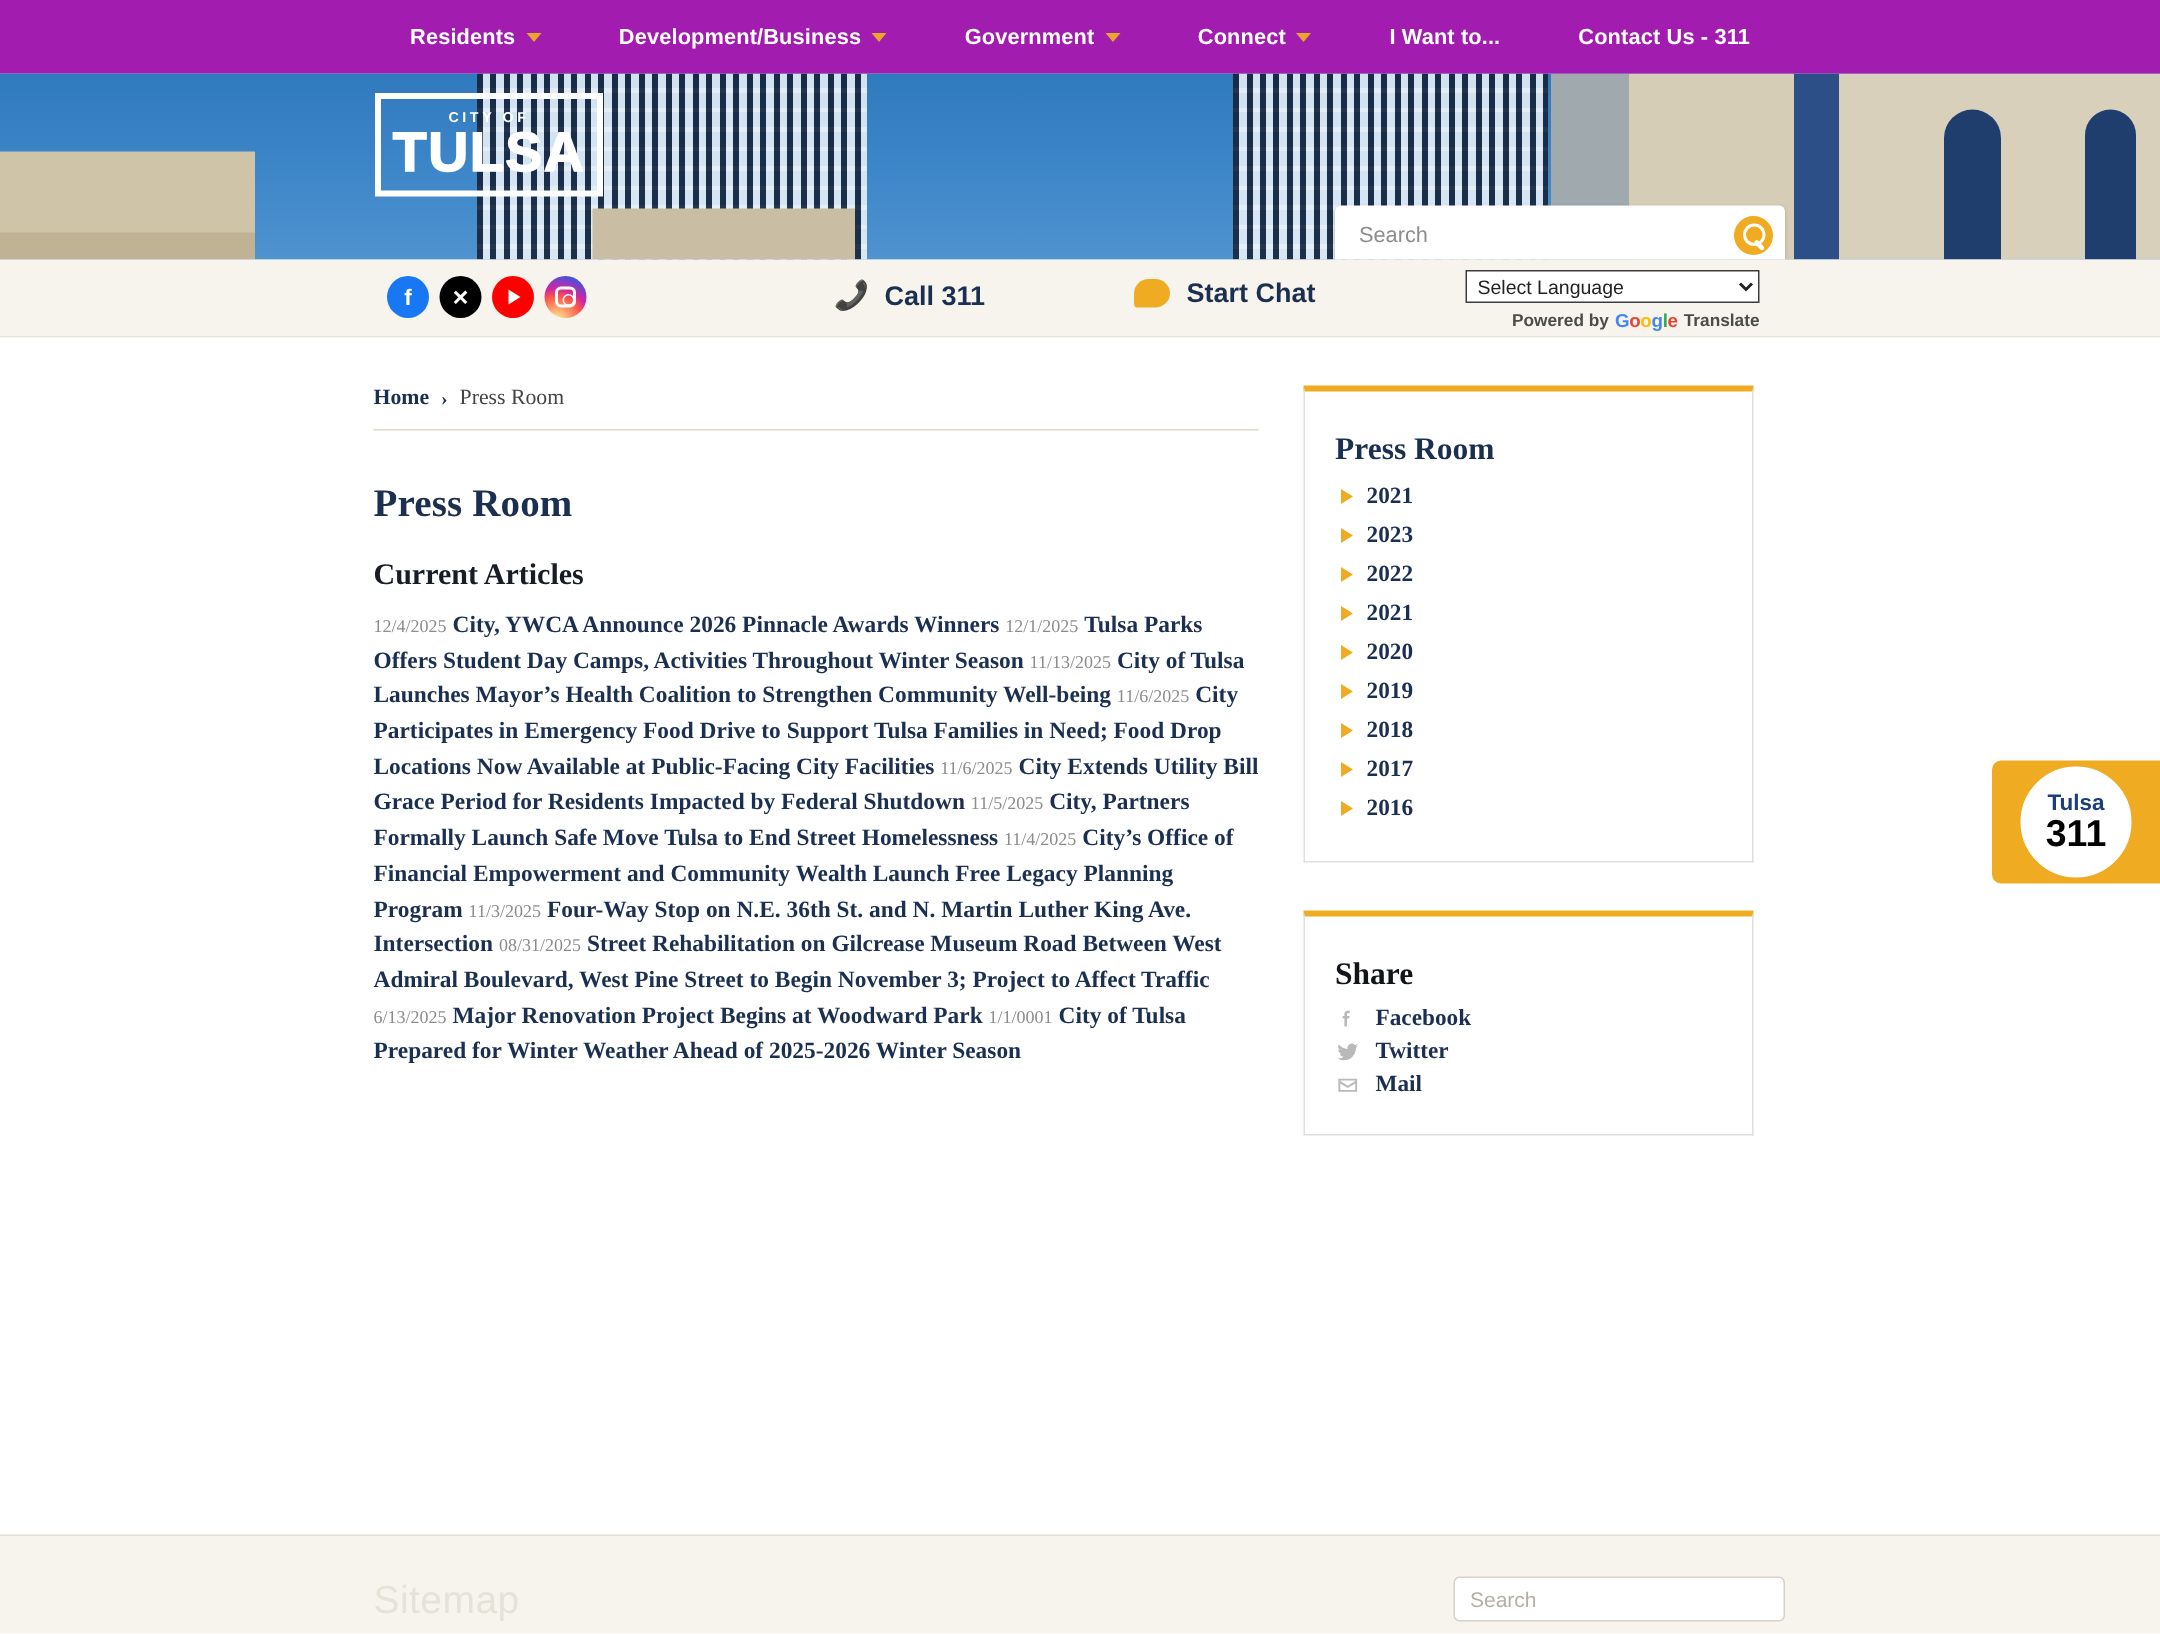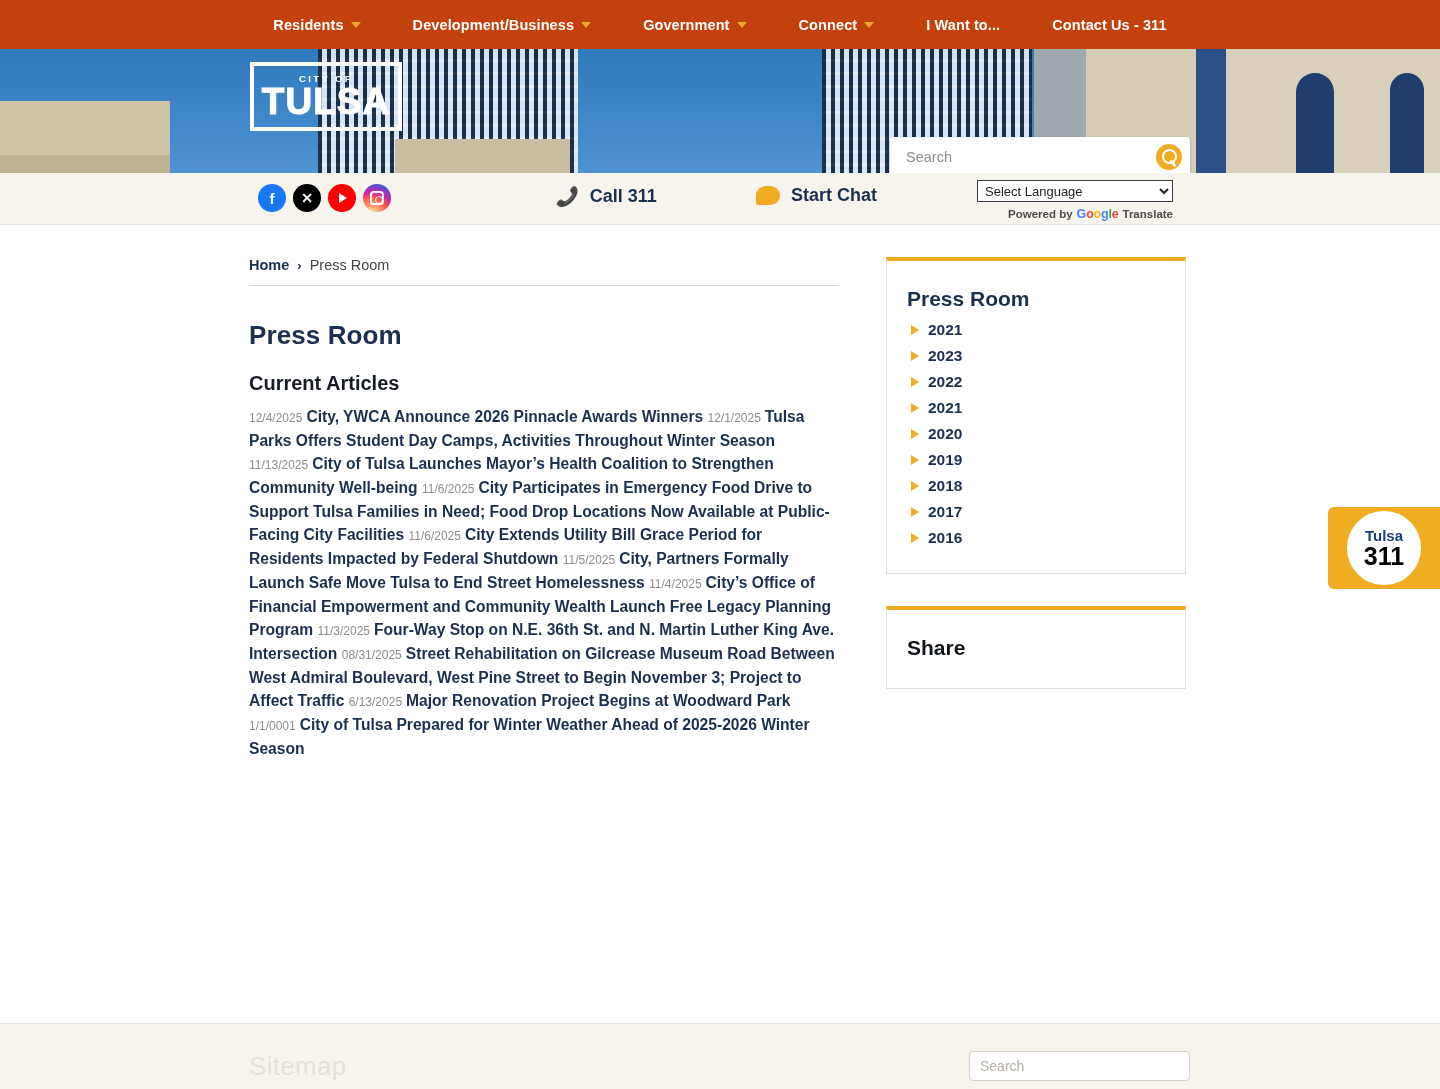--- a/index.html
+++ b/index.html
@@ -9,21 +9,21 @@
     width: 1440px;
     font-family: "Liberation Sans", sans-serif;
     background: #ffffff;
     color: #1f2a44;
   }
   body { width: 1440px; height: 1089px; overflow: hidden; position: relative; }
 
   
   .topnav {
     height: 49px;
-    background: #c2410c;
+    background: #a21caf;
     display: flex;
     align-items: center;
     justify-content: center;
     gap: 16px;
     position: relative;
     z-index: 6;
   }
   .topnav-item {
     color: #ffffff;
     font-size: 14.5px;
@@ -234,21 +234,22 @@
     width: 1440px;
     background: #fff;
     position: relative;
     padding-top: 32px;
     height: 798px;
   }
   .container {
     width: 942px;
     margin: 0 auto;
     display: flex;
-    gap: 17px;
+    gap: 0;
+    font-family: Liberation Serif, serif;
   }
   .col-main { width: 620px; padding-right: 30px; }
   .col-side { width: 300px; }
 
   .breadcrumb {
     border-bottom: 1px solid #ddd7cc;
     padding-bottom: 12px;
     font-size: 14.5px;
     color: #44506b;
     display: flex; align-items: center; gap: 8px;
@@ -555,20 +556,46 @@
             </li>
           <li>
               <span class="tri"></span>
               <span class="yr">2016</span>
             </li>
         </ul>
       </div>
 
       <div class="card share">
         <h3>Share</h3>
+        <ul class="share-list">
+          <li>
+            <span class="sicon">
+              <svg width="14" height="14" viewBox="0 0 24 24">
+                  <path d="M15 3h-2.5C10 3 9 4.6 9 6.8V9H7v3h2v9h3v-9h2.3l.7-3H12V7c0-.8.2-1 1-1h2V3z"></path>
+                </svg>
+            </span>
+            <span class="lbl">Facebook</span>
+          </li>
+          <li>
+            <span class="sicon">
+              <svg width="15" height="15" viewBox="0 0 24 24">
+                  <path d="M23 4.9c-.8.4-1.7.6-2.6.8a4.5 4.5 0 0 0 2-2.5c-.9.5-1.9.9-2.9 1.1a4.5 4.5 0 0 0-7.7 4.1A12.8 12.8 0 0 1 2.5 3.6a4.5 4.5 0 0 0 1.4 6 4.4 4.4 0 0 1-2-.6 4.5 4.5 0 0 0 3.6 4.5 4.5 4.5 0 0 1-2 .1 4.5 4.5 0 0 0 4.2 3.1A9 9 0 0 1 1 18.6a12.7 12.7 0 0 0 6.9 2c8.3 0 12.8-6.9 12.8-12.8V7.2c.9-.6 1.7-1.4 2.3-2.3z"></path>
+                </svg>
+            </span>
+            <span class="lbl">Twitter</span>
+          </li>
+          <li>
+            <span class="sicon">
+              <svg width="15" height="15" viewBox="0 0 24 24">
+                  <path d="M2 5h20v14H2V5zm2 2v.5l8 5 8-5V7H4zm0 3v7h16v-7l-8 5-8-5z"></path>
+                </svg>
+            </span>
+            <span class="lbl">Mail</span>
+          </li>
+        </ul>
       </div>
     </aside>
   </div>
 
   <div class="t311">
     <div class="circle">
       <span class="t-tulsa">Tulsa</span>
       <span class="t-311">311</span>
     </div>
   </div>

